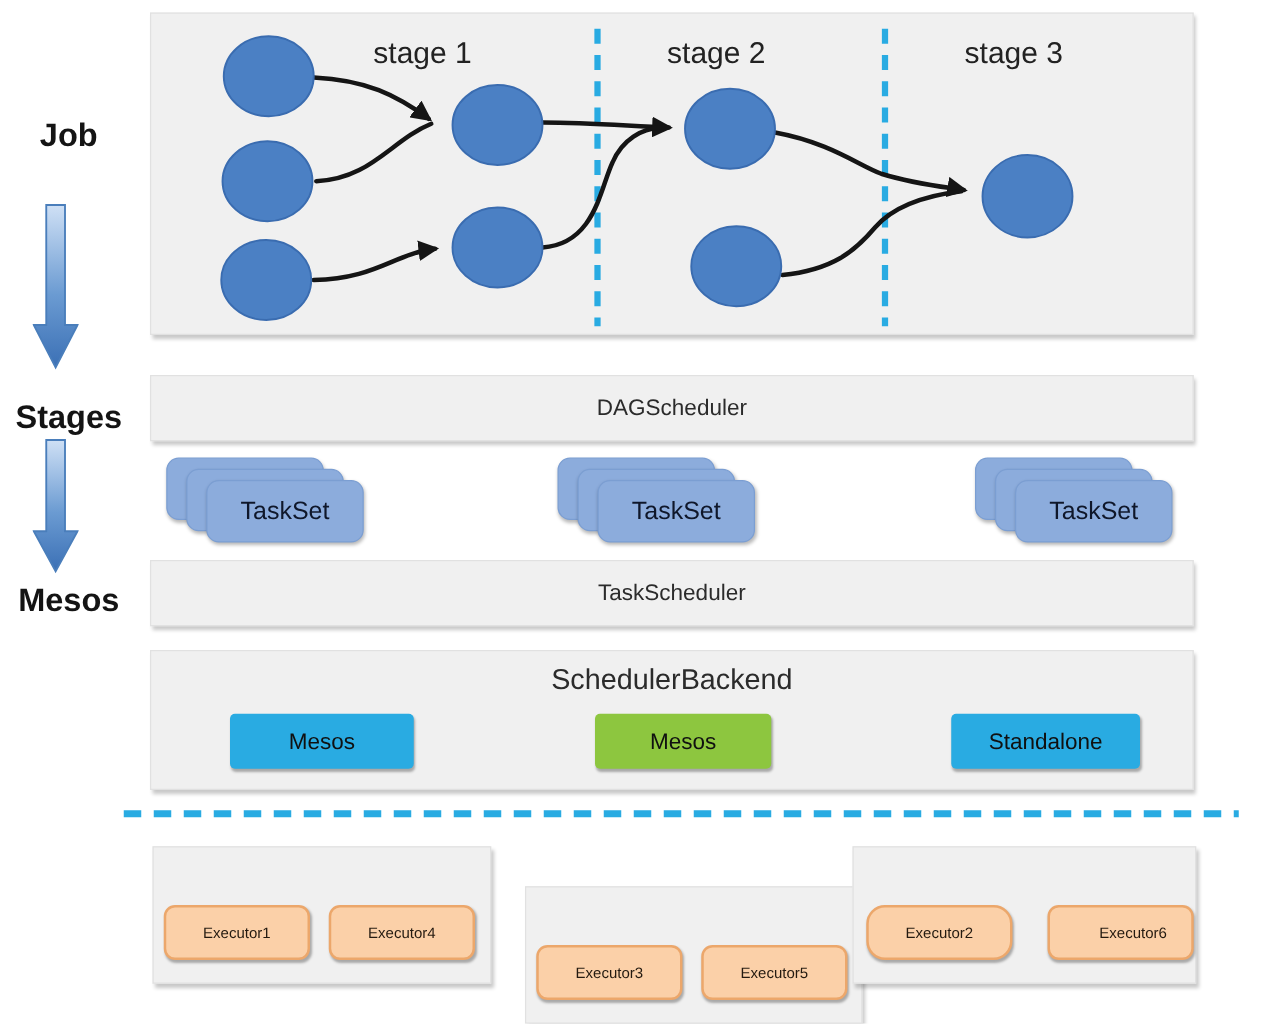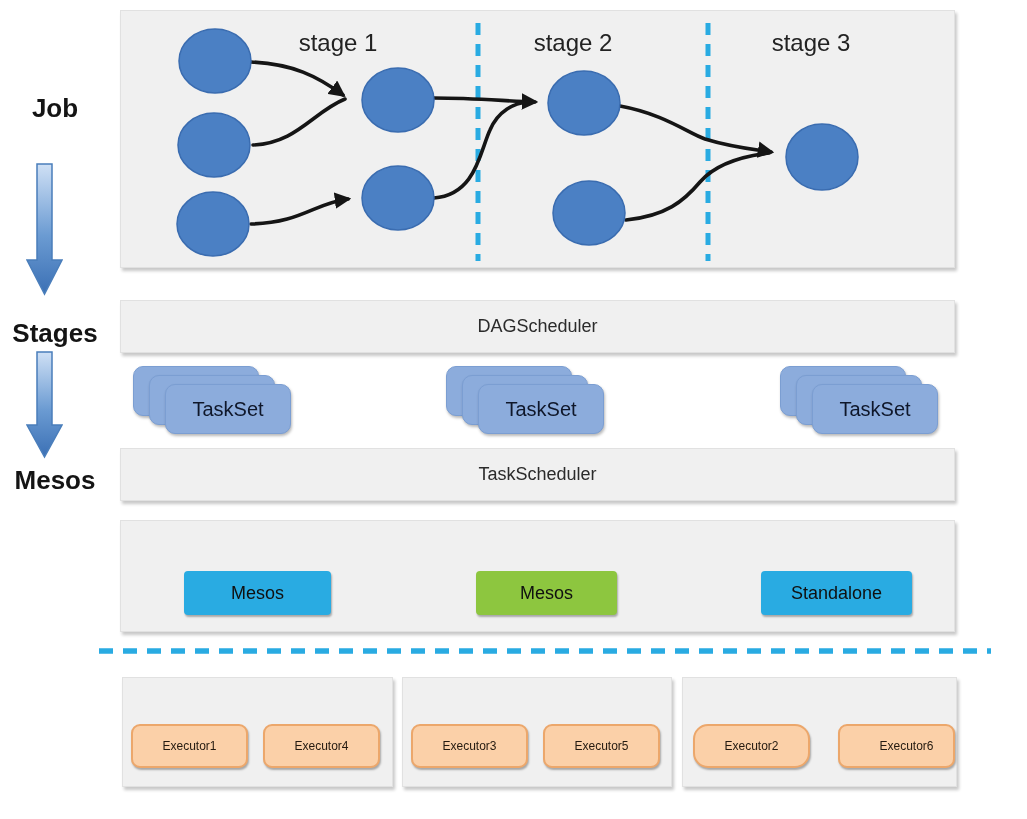--- a/index.html
+++ b/index.html
@@ -54,21 +54,21 @@
     box-shadow:1px 2px 2px rgba(0,0,0,0.3);
   }
   .backend-btn.b0{left:63px;width:147px;}
   .backend-btn.b1{left:355px;width:141px;}
   .backend-btn.b2{left:640px;width:151px;}
   
   .separator{position:absolute;left:95px;top:645px;}
   
   .exec-box{top:677px;height:110px;}
   .exec-box.g0{left:122px;width:271px;}
-  .exec-box.g1{left:402px;width:270px;}
+  .exec-box.g1{left:420px;width:270px;margin-top:32px;}
   .exec-box.g2{left:682px;width:275px;}
   .exec-btn{
     position:absolute;top:46px;width:117px;height:44px;border-radius:9px;
     background:#fbd0a8;border:2px solid #eca76b;box-sizing:border-box;
     display:flex;align-items:center;justify-content:center;
     font-size:12px;color:#241a10;
     box-shadow:1px 2px 2px rgba(0,0,0,0.3);
   }
   .exec-btn.e0{left:8px;}
   .exec-btn.e1{left:140px;}
@@ -157,20 +157,21 @@
     <div class="ts-card c1"></div>
     <div class="ts-card c2"></div>
     <div class="ts-card c3">TaskSet</div>
   </div>
 
   <div class="panel layer-bar" style="top:448px;">
     <span>TaskScheduler</span>
   </div>
 
   <div class="panel backend-box">
+    <div class="backend-title">SchedulerBackend</div>
     <div class="backend-btn b0" style="background-color: rgb(41, 171, 226);">Mesos</div>
     <div class="backend-btn b1" style="background-color: rgb(141, 198, 63);">Mesos</div>
     <div class="backend-btn b2" style="background-color: rgb(41, 171, 226);">Standalone</div>
   </div>
 
   <svg class="separator" width="900" height="12">
     <line x1="4" y1="6" x2="896" y2="6" stroke="#29abe2" stroke-width="5.5" stroke-dasharray="14 10"></line>
   </svg>
 
   <div class="panel exec-box g0">

